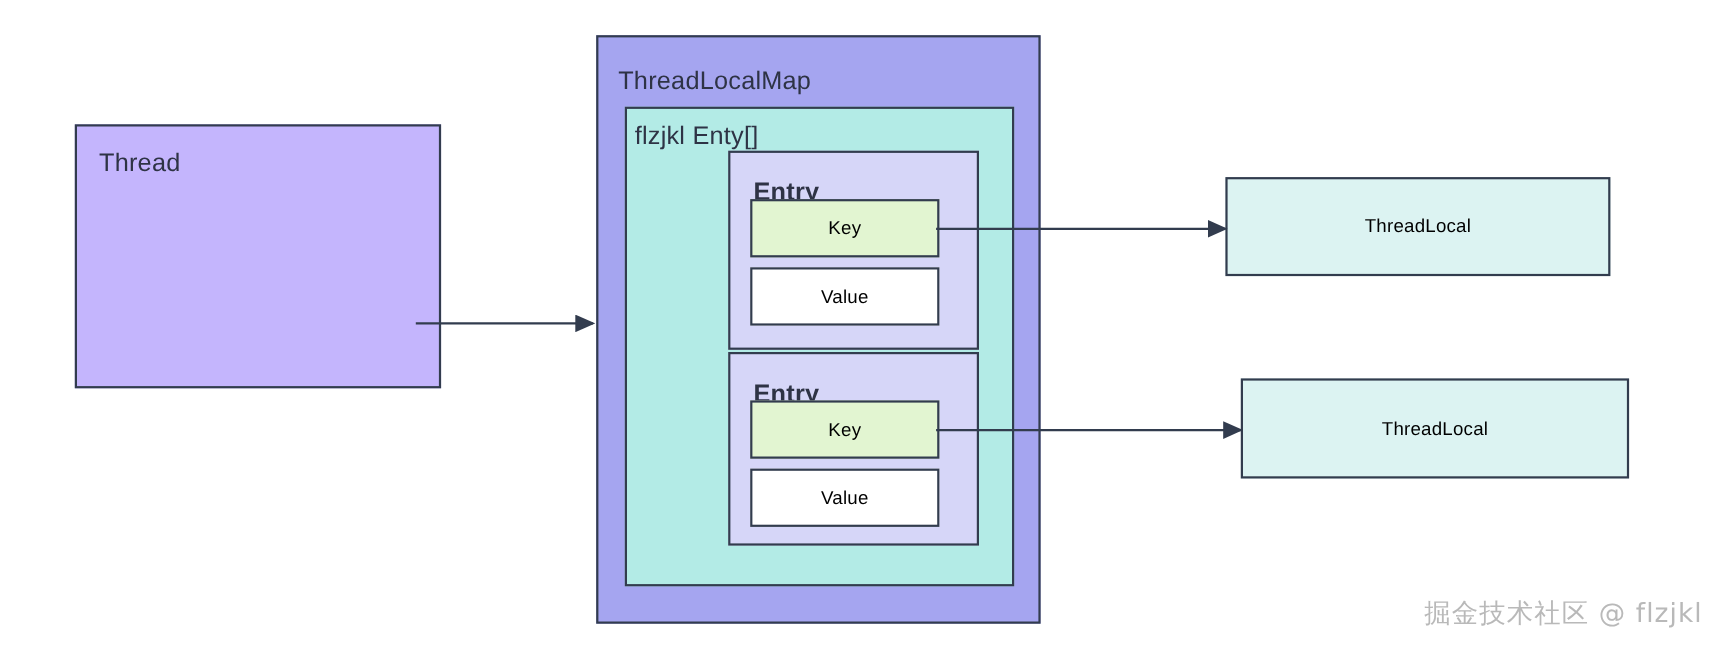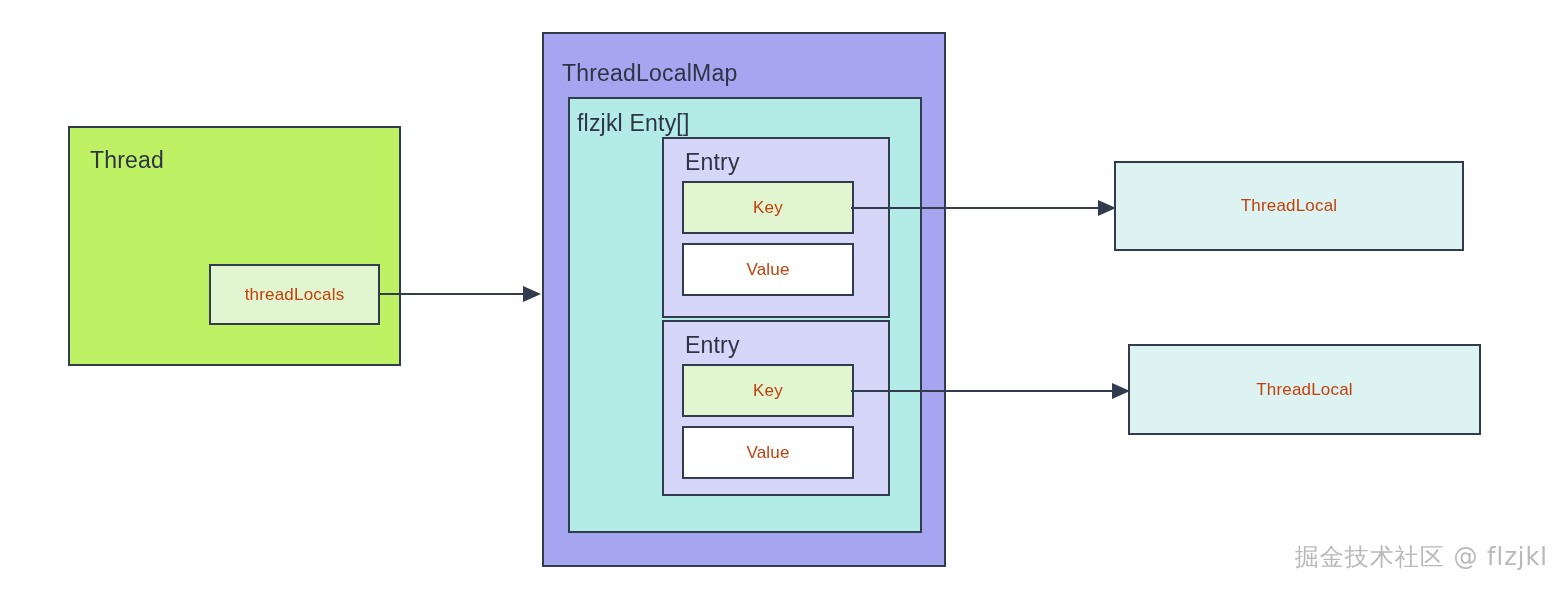--- a/index.html
+++ b/index.html
@@ -31,30 +31,30 @@
     white-space: nowrap;
     letter-spacing: .2px;
   }
   .centered-label {
     position: absolute;
     left: 0;
     right: 0;
     top: 50%;
     transform: translateY(-50%);
     text-align: center;
-    color: #c2410c;
+    color: #000000;
     font-size: 17px;
     white-space: nowrap;
     letter-spacing: .2px;
   }
 
   
   #thread-box {
-    left: 68px; top: 126px; width: 333px; height: 240px;
-    background: #bef264;
+    left: 68px; top: 113px; width: 333px; height: 240px;
+    background: #c4b5fd;
   }
   #thread-title { left: 20px; top: 19px; }
 
   
   #threadlocals-box {
     left: 209px; top: 264px; width: 171px; height: 61px;
     background: #e2f5d1;
   }
 
   
@@ -71,21 +71,21 @@
   }
   #table-title { left: 7px; top: 11px; }
 
   
   .entry-box {
     left: 662px; width: 228px;
     background: #d6d6f8;
   }
   #entry-box-0 { top: 137px; height: 181px; }
   #entry-box-1 { top: 320px; height: 176px; }
-  .entry-title { left: 21px; top: 10px; }
+  .entry-title { left: 21px; top: 22px; font-weight: bold; }
 
   
   .slot { left: 682px; width: 172px; height: 53px; }
   .slot-key   { background: #e2f5d1; }
   .slot-value { background: #ffffff; text-decoration: underline; }
   #key-0   { top: 181px; }
   #value-0 { top: 243px; }
   #key-1   { top: 364px; }
   #value-1 { top: 426px; }
 
@@ -116,23 +116,20 @@
 </style>
 </head>
 <body>
 
 <div id="canvas">
 
   <div class="box" id="thread-box">
     <span class="box-label" id="thread-title">Thread</span>
   </div>
 
-  <div class="box" id="threadlocals-box">
-    <span class="centered-label">threadLocals</span>
-  </div>
 
   <div class="box" id="threadlocalmap-box">
     <span class="box-label" id="threadlocalmap-title">ThreadLocalMap</span>
   </div>
 
   <div class="box" id="table-box">
     <span class="box-label" id="table-title">flzjkl Enty[]</span>
   </div>
 
   <div class="box entry-box" id="entry-box-0">

